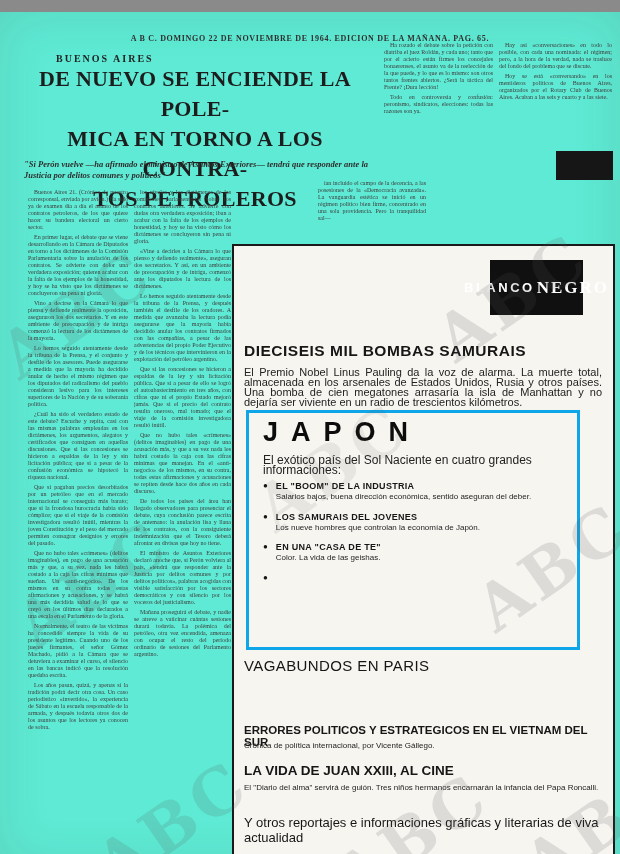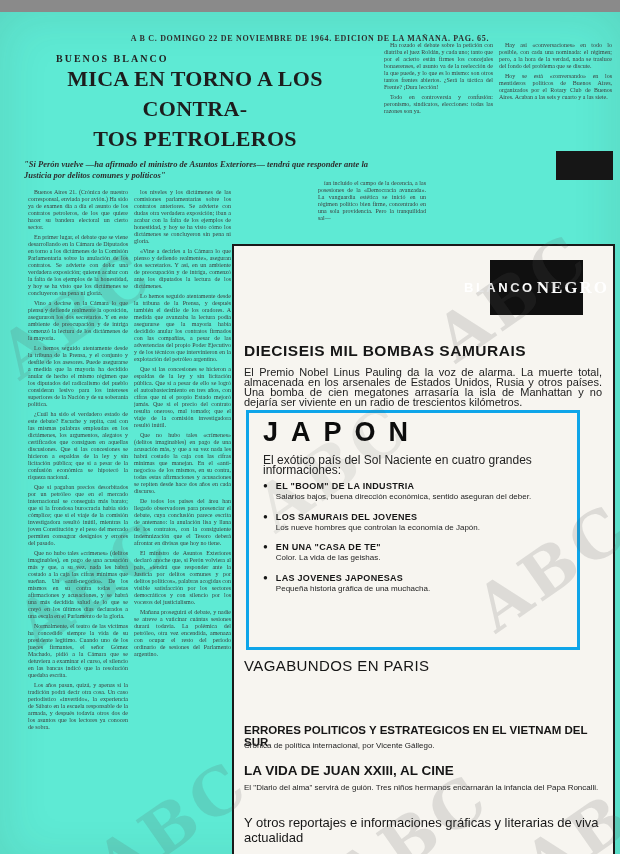--- a/index.html
+++ b/index.html
@@ -56,23 +56,24 @@
   .wm4{left:248px;top:418px;color:rgba(90,90,90,.10);} .wm5{left:468px;top:518px;}
   .wm6{left:88px;top:775px;} .wm7{left:328px;top:788px;} .wm8{left:516px;top:775px;}
 </style>
 </head>
 <body>
 
 <div class="page">
 
   <div class="header-line">A B C. DOMINGO 22 DE NOVIEMBRE DE 1964. EDICION DE LA MAÑANA. PAG. 65.</div>
 
-  <div class="kicker">BUENOS BLANCO</div>
+  <div class="kicker">BUENOS AIRES</div>
 
   <div class="headline">
+      <p>DE NUEVO SE ENCIENDE LA POLE-</p>
       <p>MICA EN TORNO A LOS CONTRA-</p>
       <p>TOS PETROLEROS</p>
     </div>
 
   <div class="subhead">"Si Perón vuelve —ha afirmado el ministro de Asuntos Exteriores— tendrá que responder ante la Justicia por delitos comunes y políticos"</div>
 
   <div class="col col1">
       <p>Buenos Aires 21. (Crónica de nuestro corresponsal, enviada por avión.) Ha sido ya de examen día a día el asunto de los contratos petroleros, de los que quiere hacer su bandera electoral un cierto sector.</p>
       <p>En primer lugar, el debate que se viene desarrollando en la Cámara de Diputados en torno a los dictámenes de la Comisión Parlamentaria sobre la anulación de los contratos. Se advierte con dolor una verdadera exposición; quieren acabar con la falta de los ejemplos de la honestidad, y hoy se ha visto que los dictámenes se concluyeron sin pena ni gloria.</p>
       <p>Vino a decirse en la Cámara lo que piensa y defiende realmente la oposición, aseguraron los dos secretarios. Y en este ambiente de preocupación y de intriga comenzó la lectura de los dictámenes de la mayoría.</p>
@@ -136,24 +137,20 @@
         </div>
         <div class="j-item">
           <span class="j-bullet">●</span>
           <span>
             <div class="j-title">EN UNA "CASA DE TE"</div>
             <div class="j-desc">Color. La vida de las geishas.</div>
           </span>
         </div>
         <div class="j-item">
           <span class="j-bullet">●</span>
-          <span>
-            <div class="j-title">LAS JOVENES JAPONESAS</div>
-            <div class="j-desc">Pequeña historia gráfica de una muchacha.</div>
-          </span>
         </div>
       </div>
     </div>
 
     <div class="ad-h2">VAGABUNDOS EN PARIS</div>
 
     <div class="ad-h3">ERRORES POLITICOS Y ESTRATEGICOS EN EL VIETNAM DEL SUR</div>
     <div class="ad-p3">Crónica de política internacional, por Vicente Gállego.</div>
 
     <div class="ad-h4">LA VIDA DE JUAN XXIII, AL CINE</div>

